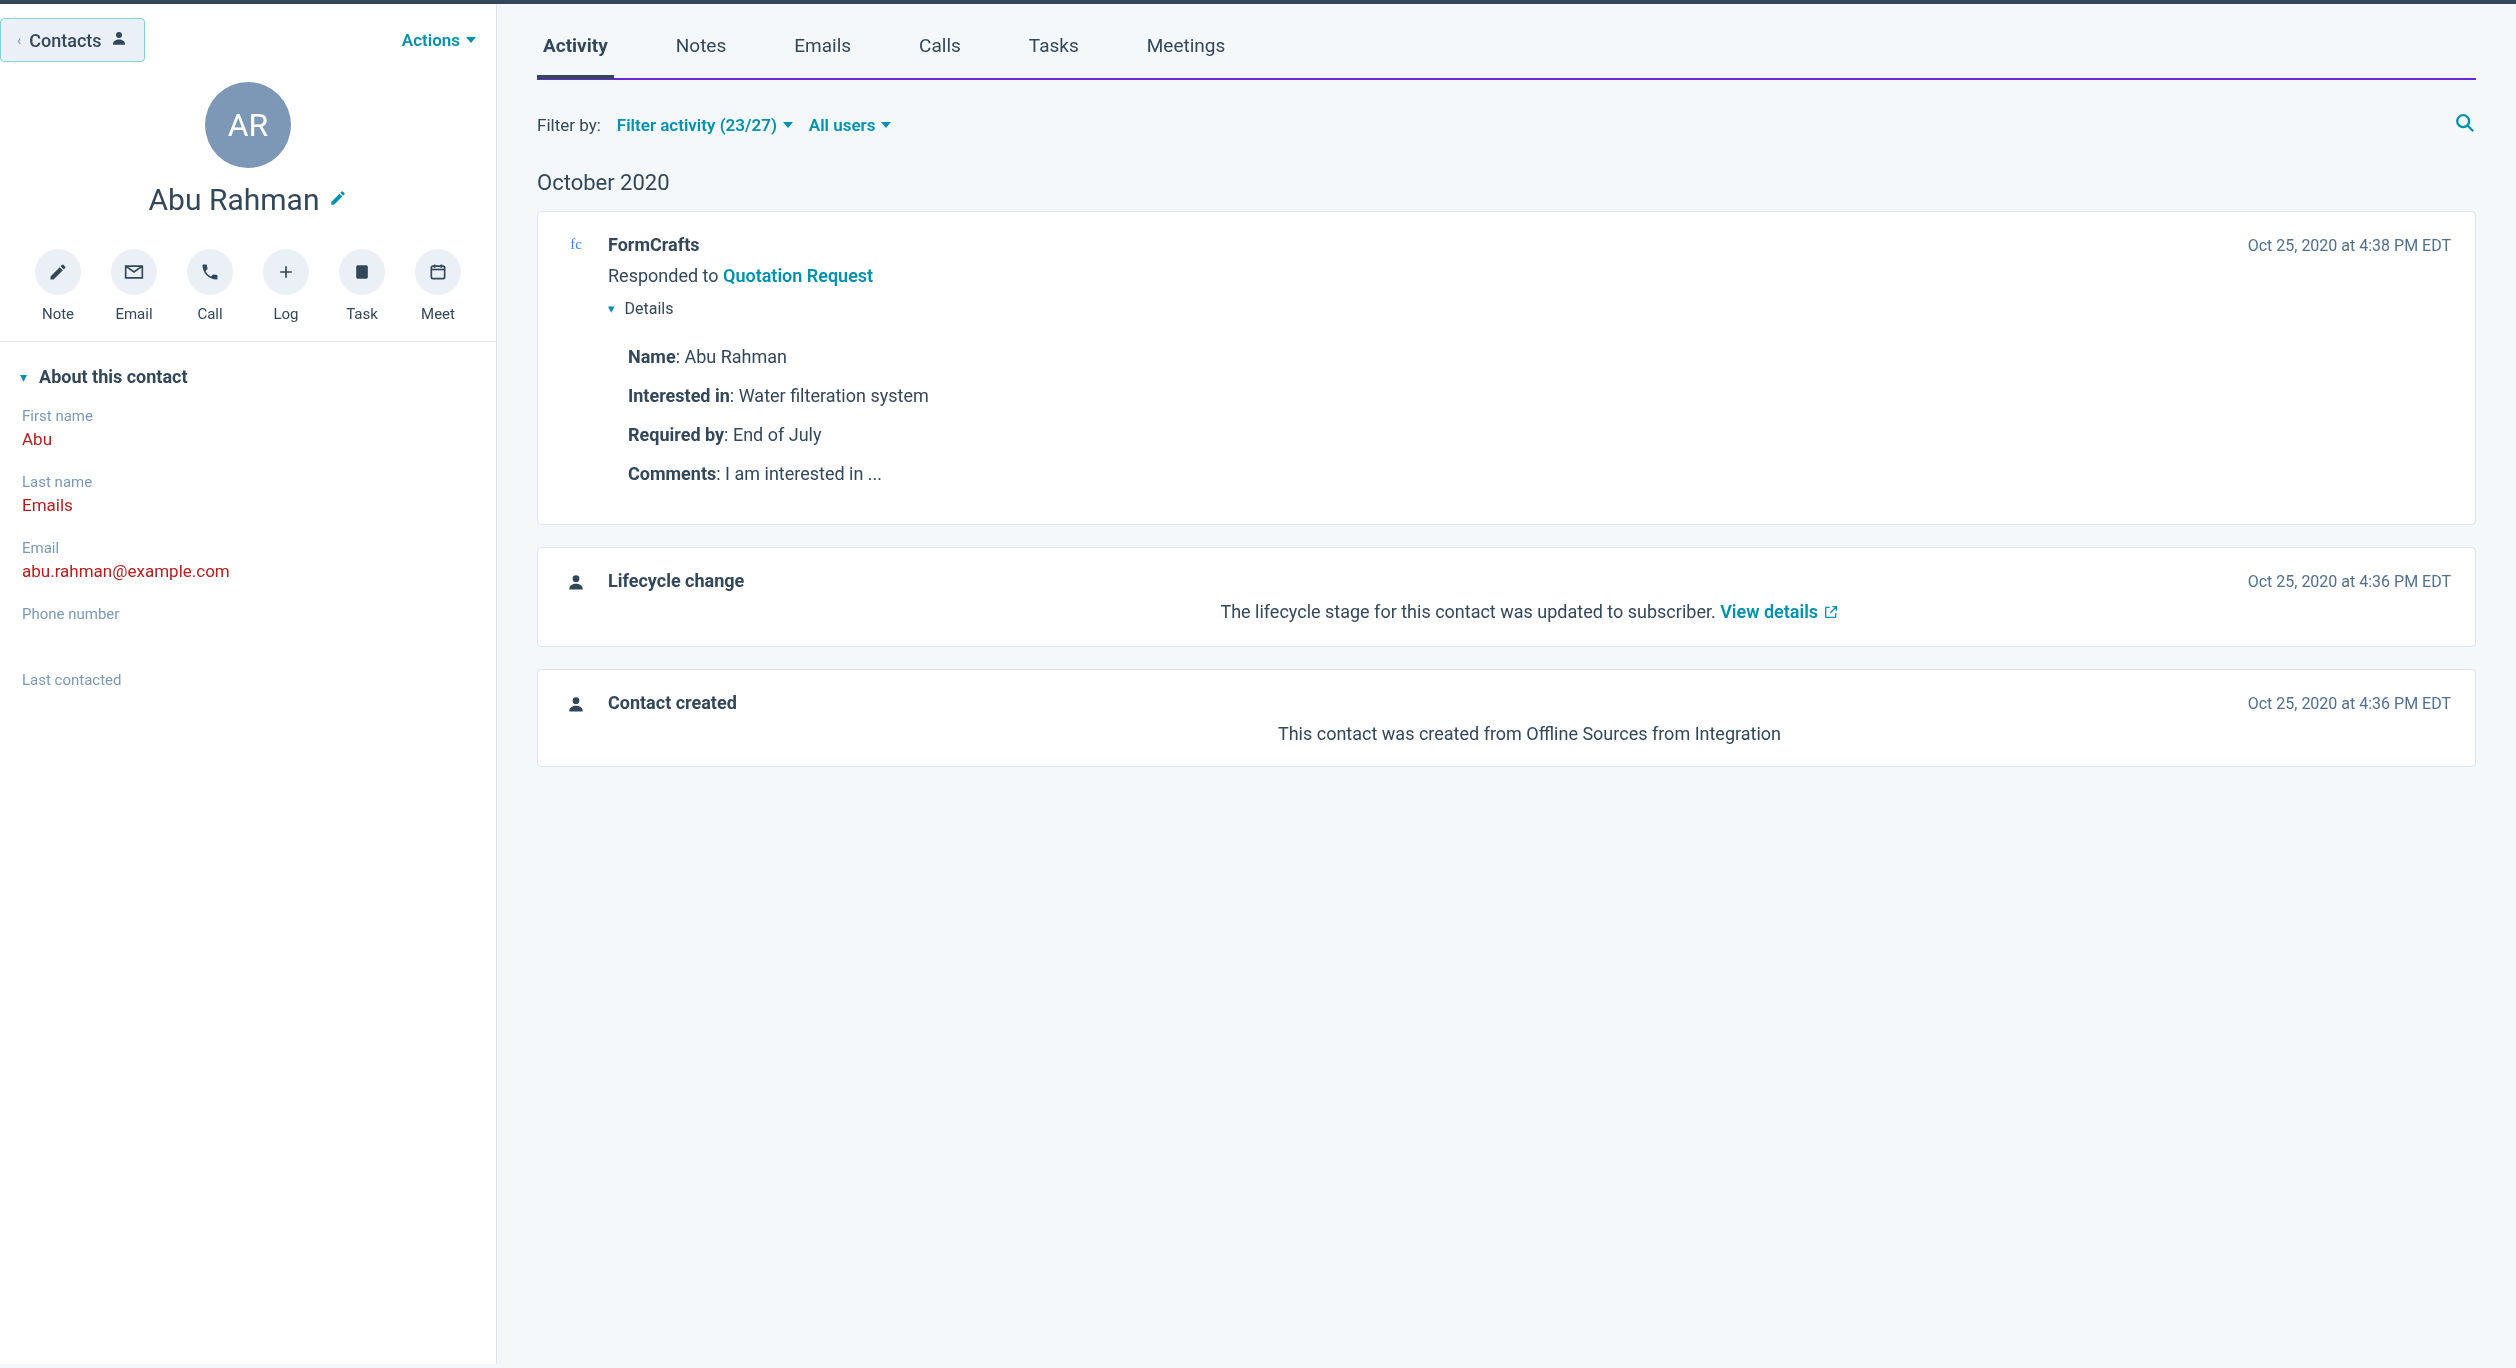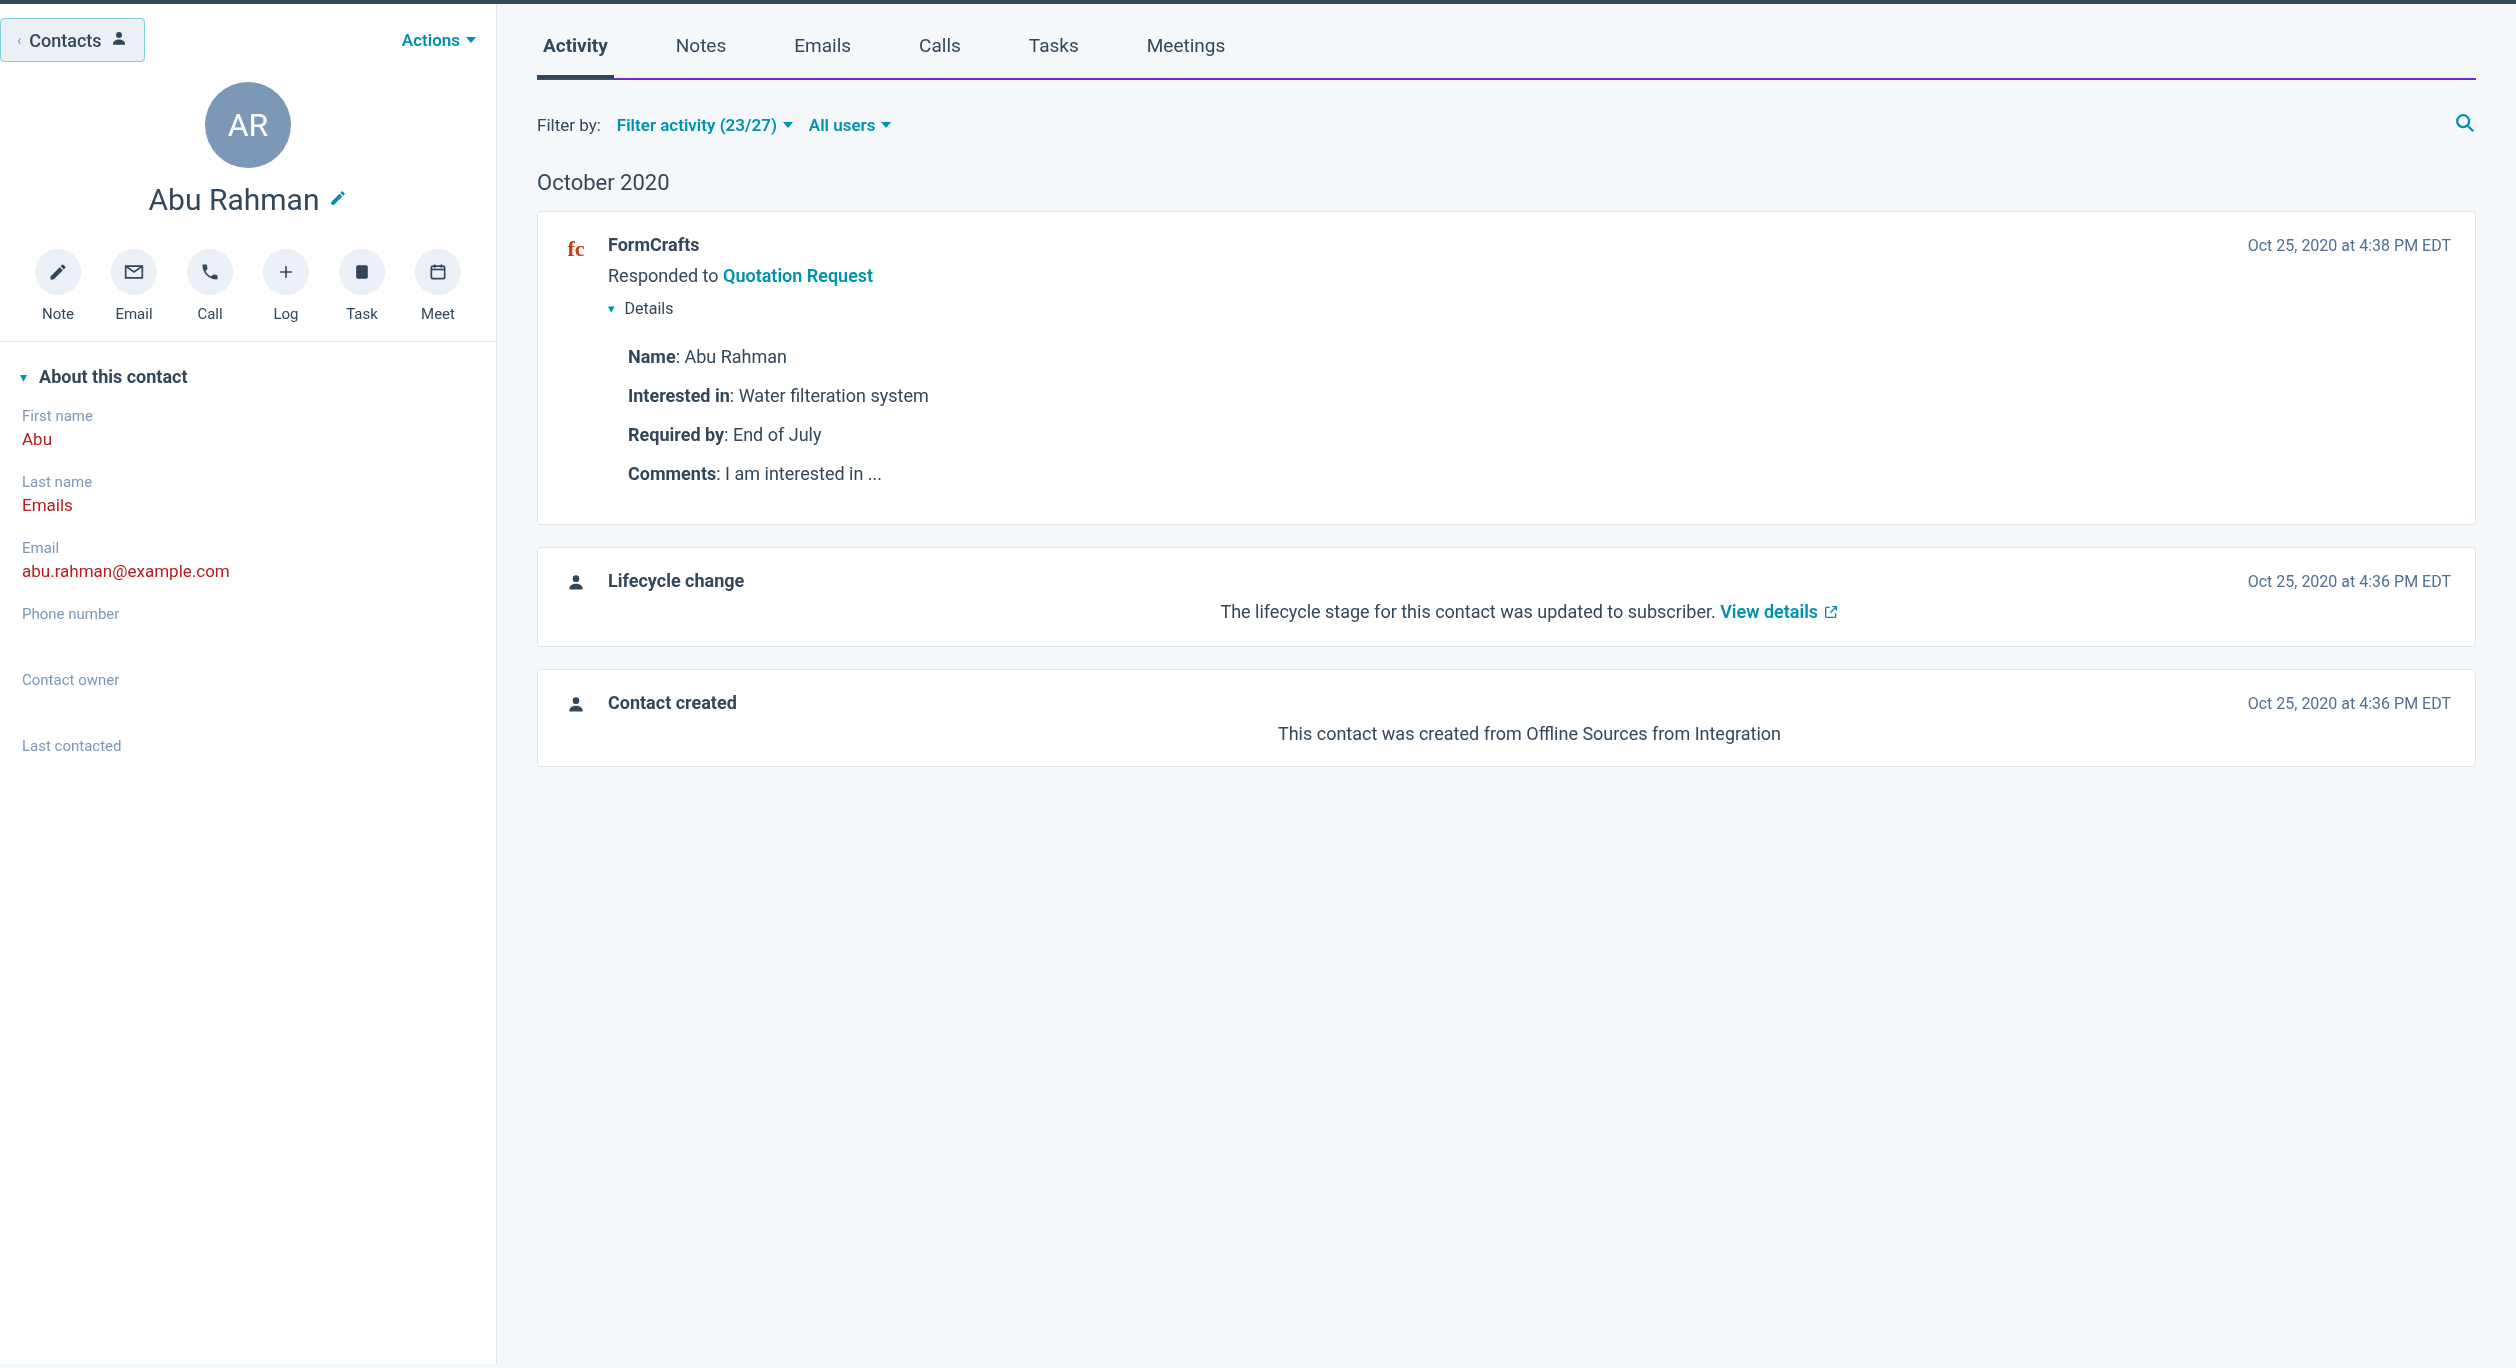--- a/index.html
+++ b/index.html
@@ -203,23 +203,23 @@
     gap: 18px;
   }
   .card-icon-col {
     width: 28px;
     flex-shrink: 0;
     display: flex;
     justify-content: center;
     padding-top: 2px;
   }
   .card-icon-col .fc {
-    font-weight: 700;
-    font-size: 22px;
-    color: #c2410c;
+    font-weight: 400;
+    font-size: 15px;
+    color: #3b82f6;
     font-family: Georgia, serif;
   }
   .card-body { flex: 1; }
   .card-head {
     display: flex;
     justify-content: space-between;
     align-items: baseline;
     margin-bottom: 10px;
   }
   .card-title { font-weight: 700; font-size: 18px; }
@@ -349,24 +349,20 @@
       <div class="field">
         <div class="field-label">Last name</div>
         <div class="field-value">Emails</div>
       </div>
       <div class="field">
         <div class="field-label">Email</div>
         <div class="field-value">abu.rahman@example.com</div>
       </div>
       <div class="field">
         <div class="field-label">Phone number</div>
-        <div class="field-value"></div>
-      </div>
-      <div class="field">
-        <div class="field-label">Contact owner</div>
         <div class="field-value"></div>
       </div>
       <div class="field">
         <div class="field-label">Last contacted</div>
         <div class="field-value"></div>
       </div>
     </div>
   </div>
 
   <div class="right-panel">

